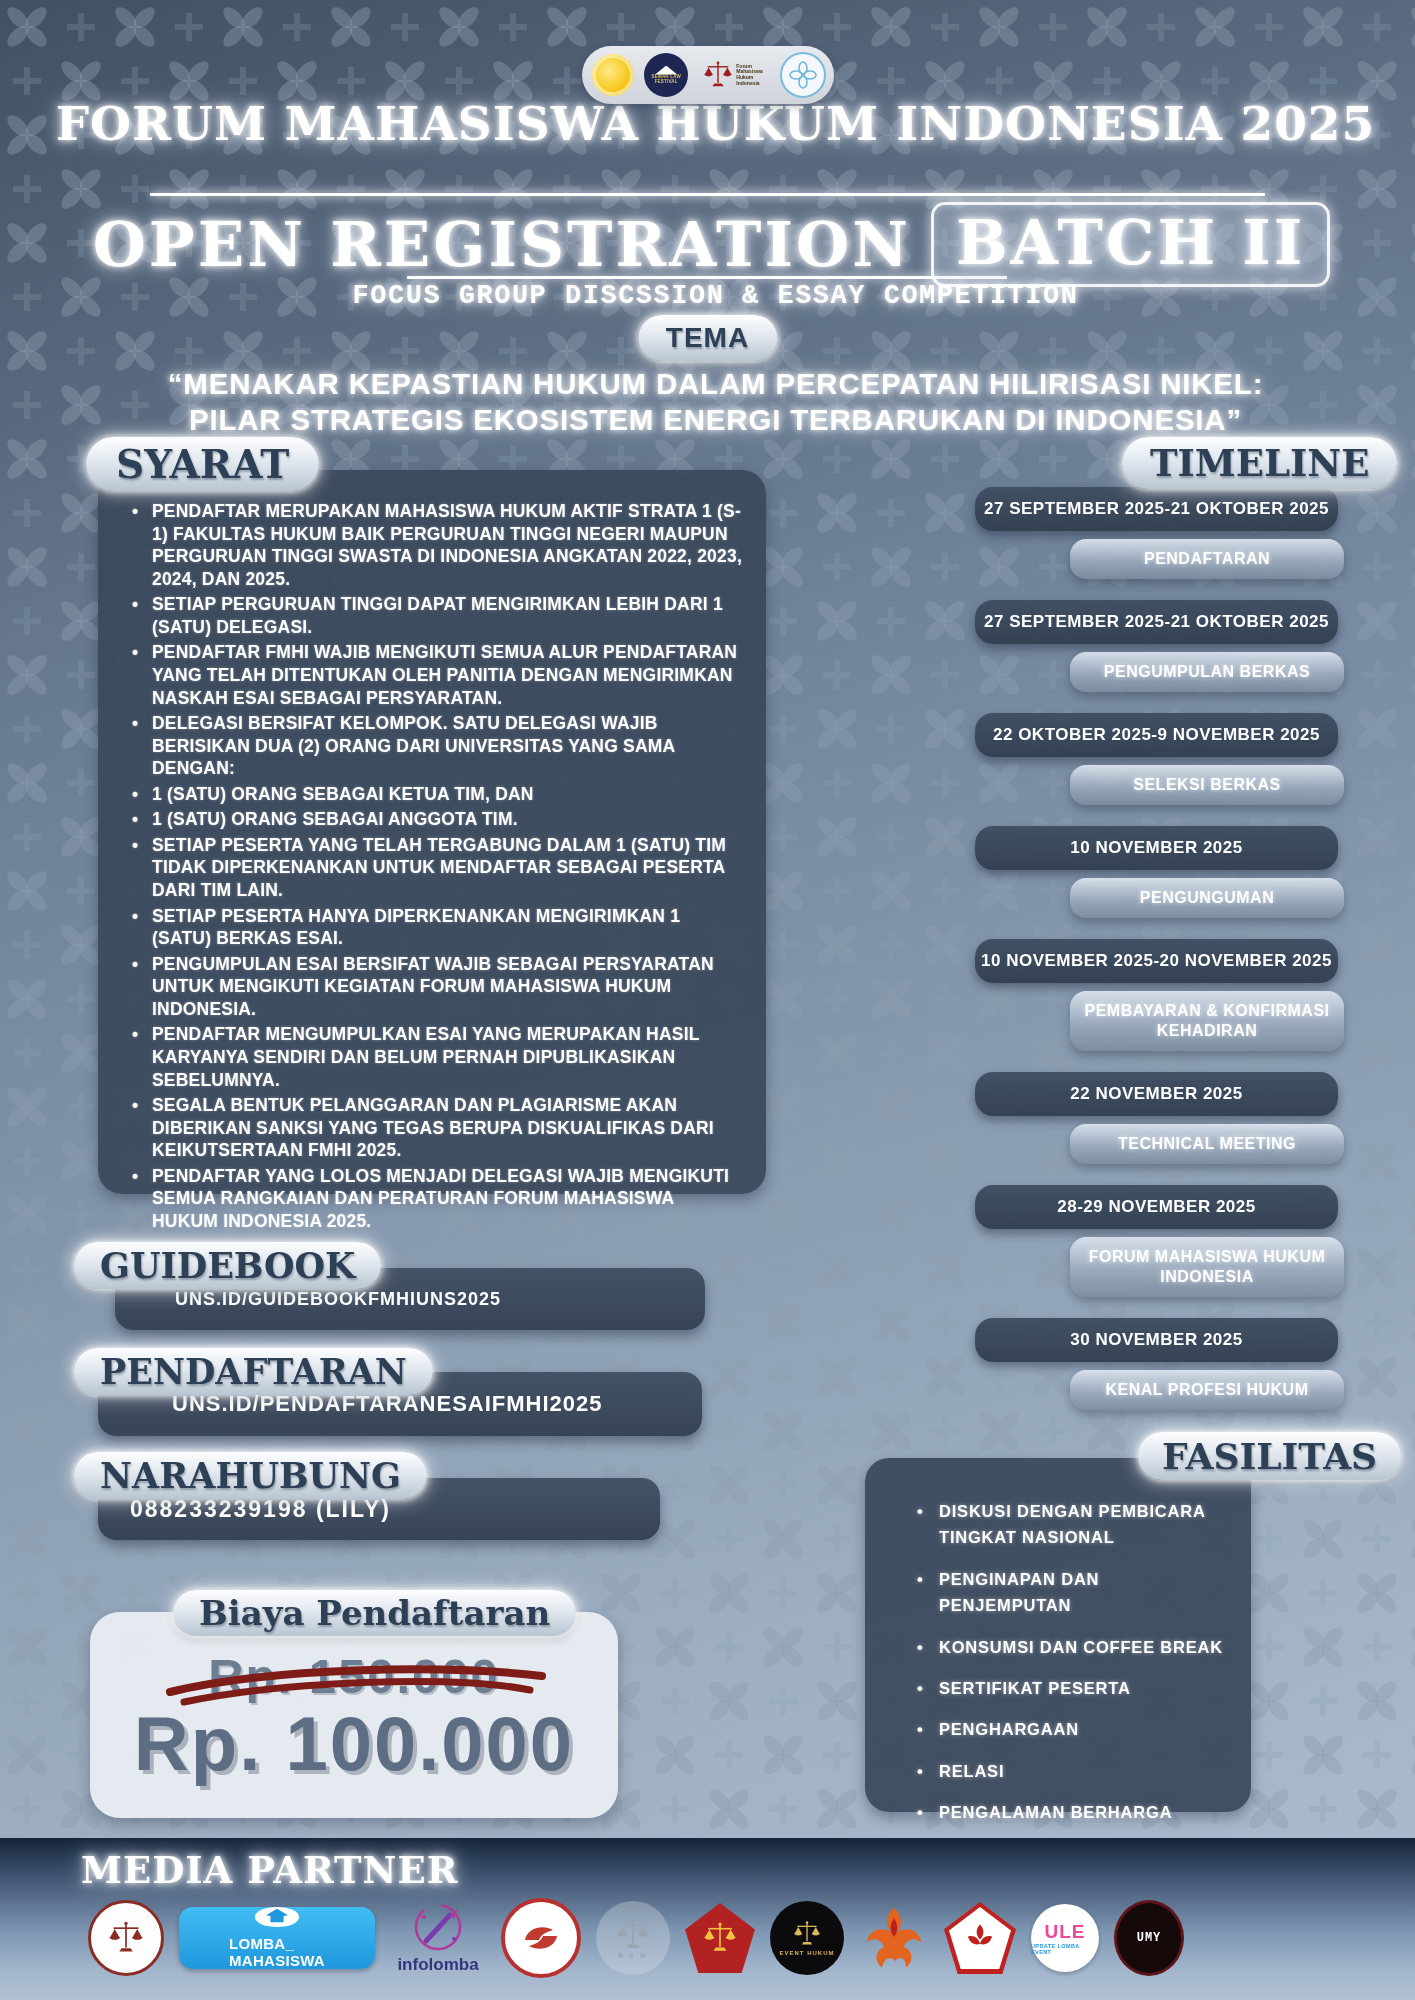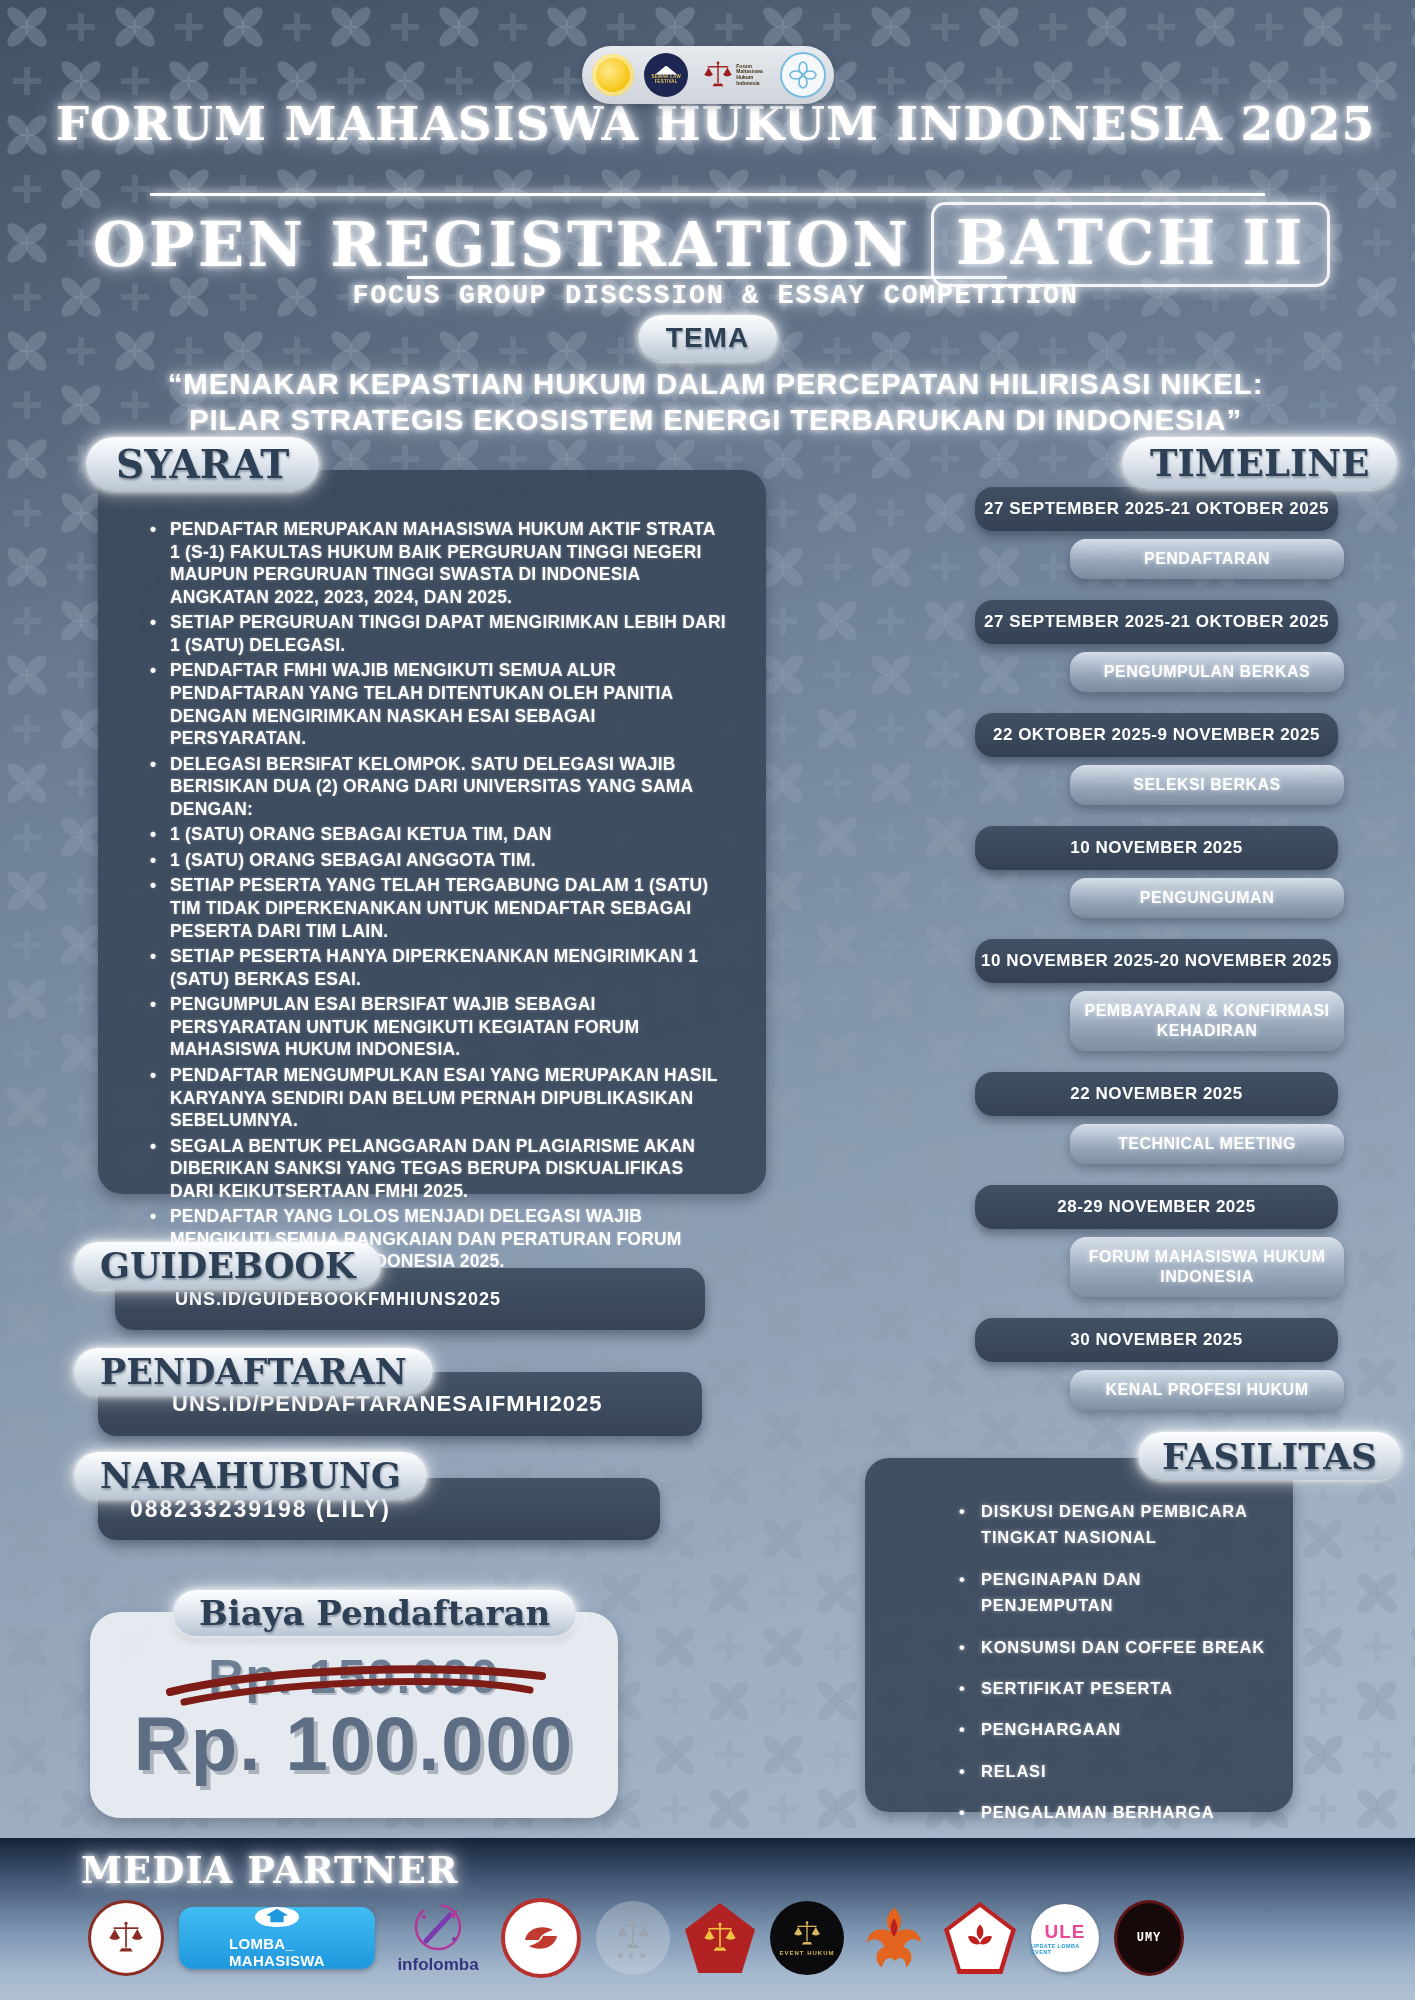--- a/index.html
+++ b/index.html
@@ -48,21 +48,21 @@
   .batch-box{margin-left:20px;padding:2px 22px 6px 22px;border:3px solid rgba(255,255,255,.9);
     border-radius:14px;background:rgba(222,232,244,.28);font-size:61px;letter-spacing:3px;
     box-shadow:0 0 14px rgba(255,255,255,.75),inset 0 0 10px rgba(255,255,255,.35);}
   .hr2{left:407px;top:276px;width:600px;height:3px;background:#fff;box-shadow:0 0 8px #fff;}
   .tagline{left:0;top:281px;width:1415px;text-align:center;color:#fff;font-size:27px;letter-spacing:1.5px;font-family:Liberation Mono, monospace;}
   .tema-pill{left:50%;top:315px;transform:translateX(-50%);padding:7px 28px;font-size:28px;letter-spacing:1px;font-family:"Liberation Sans",sans-serif;}
   .tema-quote{left:0;top:366px;width:1415px;text-align:center;color:#fff;font-size:29.5px;line-height:1.22;letter-spacing:.8px;}
   
   .syarat-pill{left:86px;top:437px;padding:4px 30px;font-size:39px;}
   .syarat-box{left:98px;top:470px;width:668px;height:724px;}
-  .syarat-list{margin:18px;padding:30px 22px 14px 34px;list-style:none;color:#fff;}
+  .syarat-list{margin:0;padding:30px 22px 14px 34px;list-style:none;color:#fff;}
   .syarat-list li{position:relative;padding-left:20px;font-size:17.5px;line-height:1.29;letter-spacing:.2px;font-weight:bold;margin-bottom:3px;text-shadow:0 0 3px rgba(255,255,255,.35);}
   .syarat-list li::before{content:"•";position:absolute;left:0;top:0;}
   
   .timeline-pill{left:1122px;top:437px;padding:4px 28px;font-size:37px;}
   .timeline-col{left:962px;top:487px;width:384px;}
   .t-entry{margin-bottom:21px;}
   .t-date{margin:0 8px 8px 13px;padding:12px 6px;border-radius:18px;text-align:center;
     background:linear-gradient(180deg,rgba(64,78,98,.97),rgba(50,63,81,.97));
     box-shadow:0 5px 10px rgba(20,30,48,.4);color:#fff;font-weight:bold;font-size:17px;letter-spacing:.5px;}
   .t-label{margin-left:108px;margin-right:2px;padding:10px 8px;border-radius:16px;text-align:center;
@@ -78,21 +78,21 @@
   .nh-bar{left:98px;top:1478px;width:530px;height:62px;font-size:23px;letter-spacing:2px;padding-left:32px;}
   
   .biaya-box{left:90px;top:1612px;width:528px;height:206px;border-radius:30px;
     background:rgba(233,237,242,.95);box-shadow:0 6px 14px rgba(20,30,48,.3);}
   .biaya-pill{left:173px;top:1590px;padding:3px 26px;font-size:34px;border-radius:26px;}
   .old-price{left:90px;top:1648px;width:528px;text-align:center;font-size:49px;letter-spacing:2px;color:#6d7e93;text-shadow:2px 2px 0 rgba(44,56,74,.25);}
   .strike-svg{left:160px;top:1650px;}
   .new-price{left:90px;top:1700px;width:528px;text-align:center;font-size:76px;letter-spacing:2px;color:#5c6d84;text-shadow:4px 4px 0 rgba(40,52,70,.3);}
   
   .fas-pill{left:1138px;top:1432px;padding:3px 24px;font-size:36px;}
-  .fas-box{left:865px;top:1458px;width:386px;height:354px;padding-left:42px;}
+  .fas-box{left:865px;top:1458px;width:386px;height:354px;}
   .fas-list{margin:0;padding:40px 20px 10px 52px;list-style:none;color:#fff;}
   .fas-list li{position:relative;padding-left:22px;font-size:16.5px;line-height:1.6;font-weight:bold;letter-spacing:.8px;margin-bottom:15px;text-shadow:0 0 4px rgba(255,255,255,.5);}
   .fas-list li::before{content:"•";position:absolute;left:0;top:0;}
   
   .media-band{left:0;top:1838px;width:1415px;height:162px;
     background:linear-gradient(180deg,#15243a 0%,#3c506c 22%,#7e97b3 58%,#a3b6cc 82%,#b1c1d3 100%);}
   .media-title{left:73px;top:1848px;font-size:37px;color:#fff;letter-spacing:1px;}
   .logos-row{left:88px;top:1898px;display:flex;align-items:center;gap:15px;}
   .mlogo{display:flex;flex-direction:column;align-items:center;justify-content:center;}
   .circ{border-radius:50%;display:flex;flex-direction:column;align-items:center;justify-content:center;}

